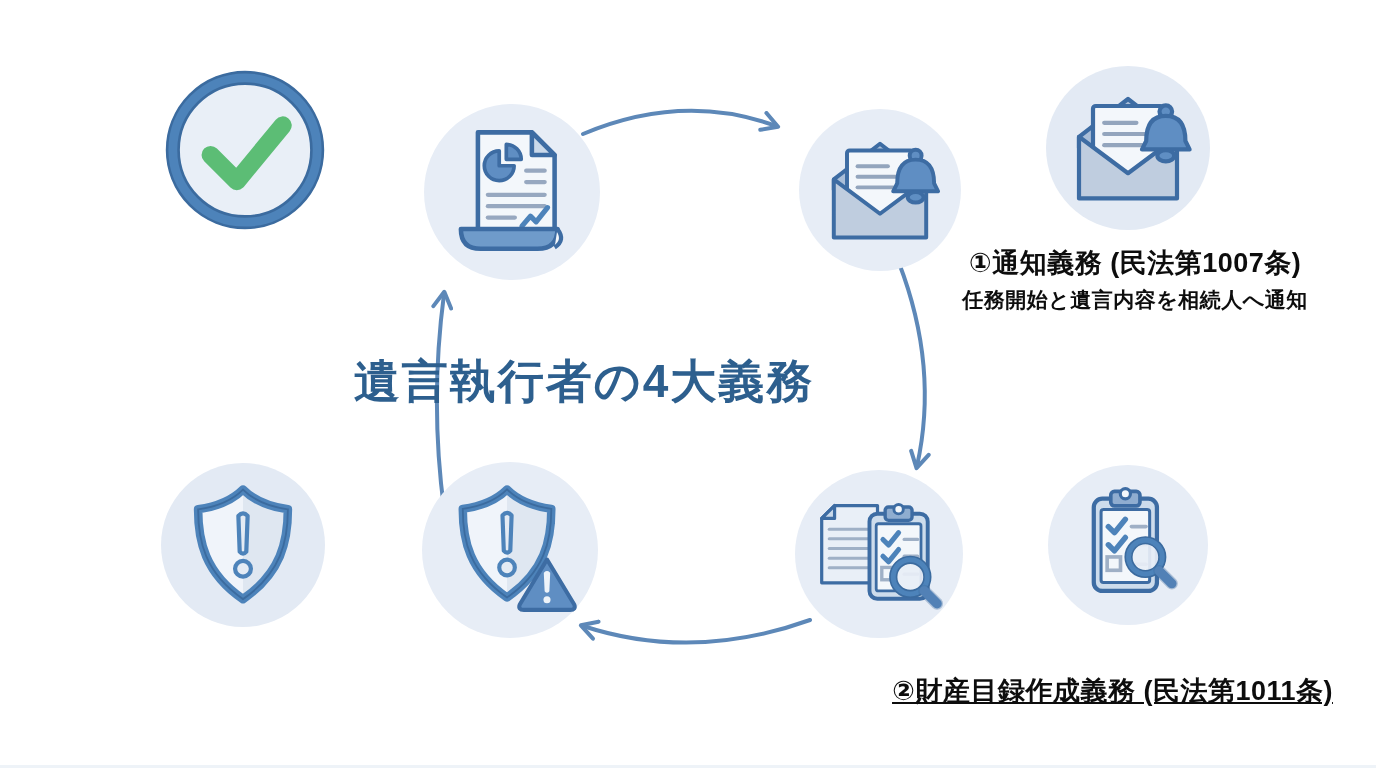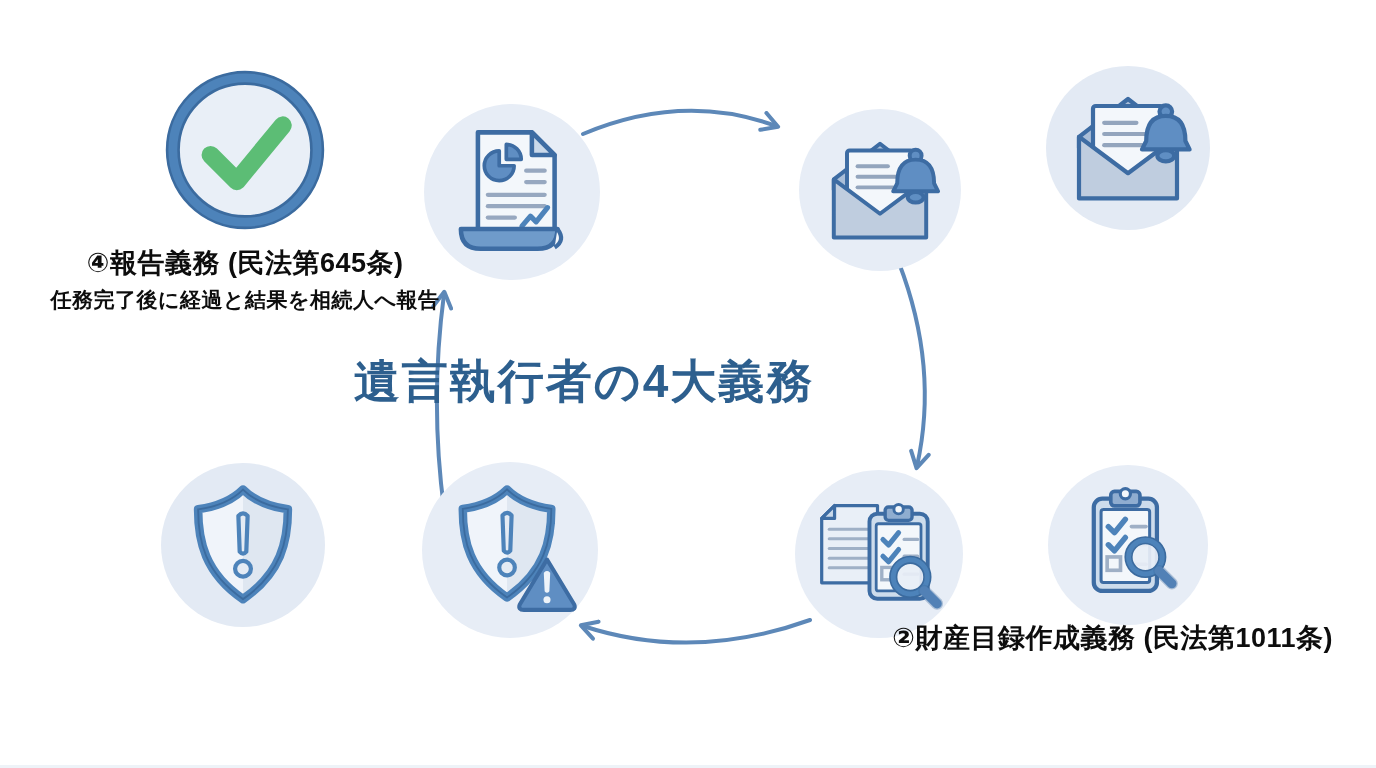--- a/index.html
+++ b/index.html
@@ -172,27 +172,25 @@
     </svg>
   </div>
 
   <div class="bubble b-lighter" style="left:1048px;top:465px;width:160px;height:160px;">
     <svg width="132" height="132" viewBox="0 0 100 100">
       <use href="#sym-clipboard" x="2" y="2" width="92" height="92"></use>
       <use href="#sym-magnifier" x="46" y="42" width="42" height="42"></use>
     </svg>
   </div>
 
-  <div class="label-block" style="left:25px;top:247px;width:440px;">
-    <div class="duty-heading">④報告義務 (民法第645条)</div>
-    <div class="duty-desc">任務完了後に経過と結果を相続人へ報告</div>
-  </div>
 
   <div class="label-block" style="left:915px;top:247px;width:440px;">
+    <div class="duty-heading">①通知義務 (民法第1007条)</div>
+    <div class="duty-desc">任務開始と遺言内容を相続人へ通知</div>
   </div>
 
 
-  <div class="label-block" style="left:890px;top:622px;width:445px;">
+  <div class="label-block" style="left:890px;top:675px;width:445px;text-decoration:underline;">
     <div class="duty-heading">②財産目録作成義務 (民法第1011条)</div>
   </div>
 
   <div id="bottom-strip"></div>
 </div>
 
 </body></html>

